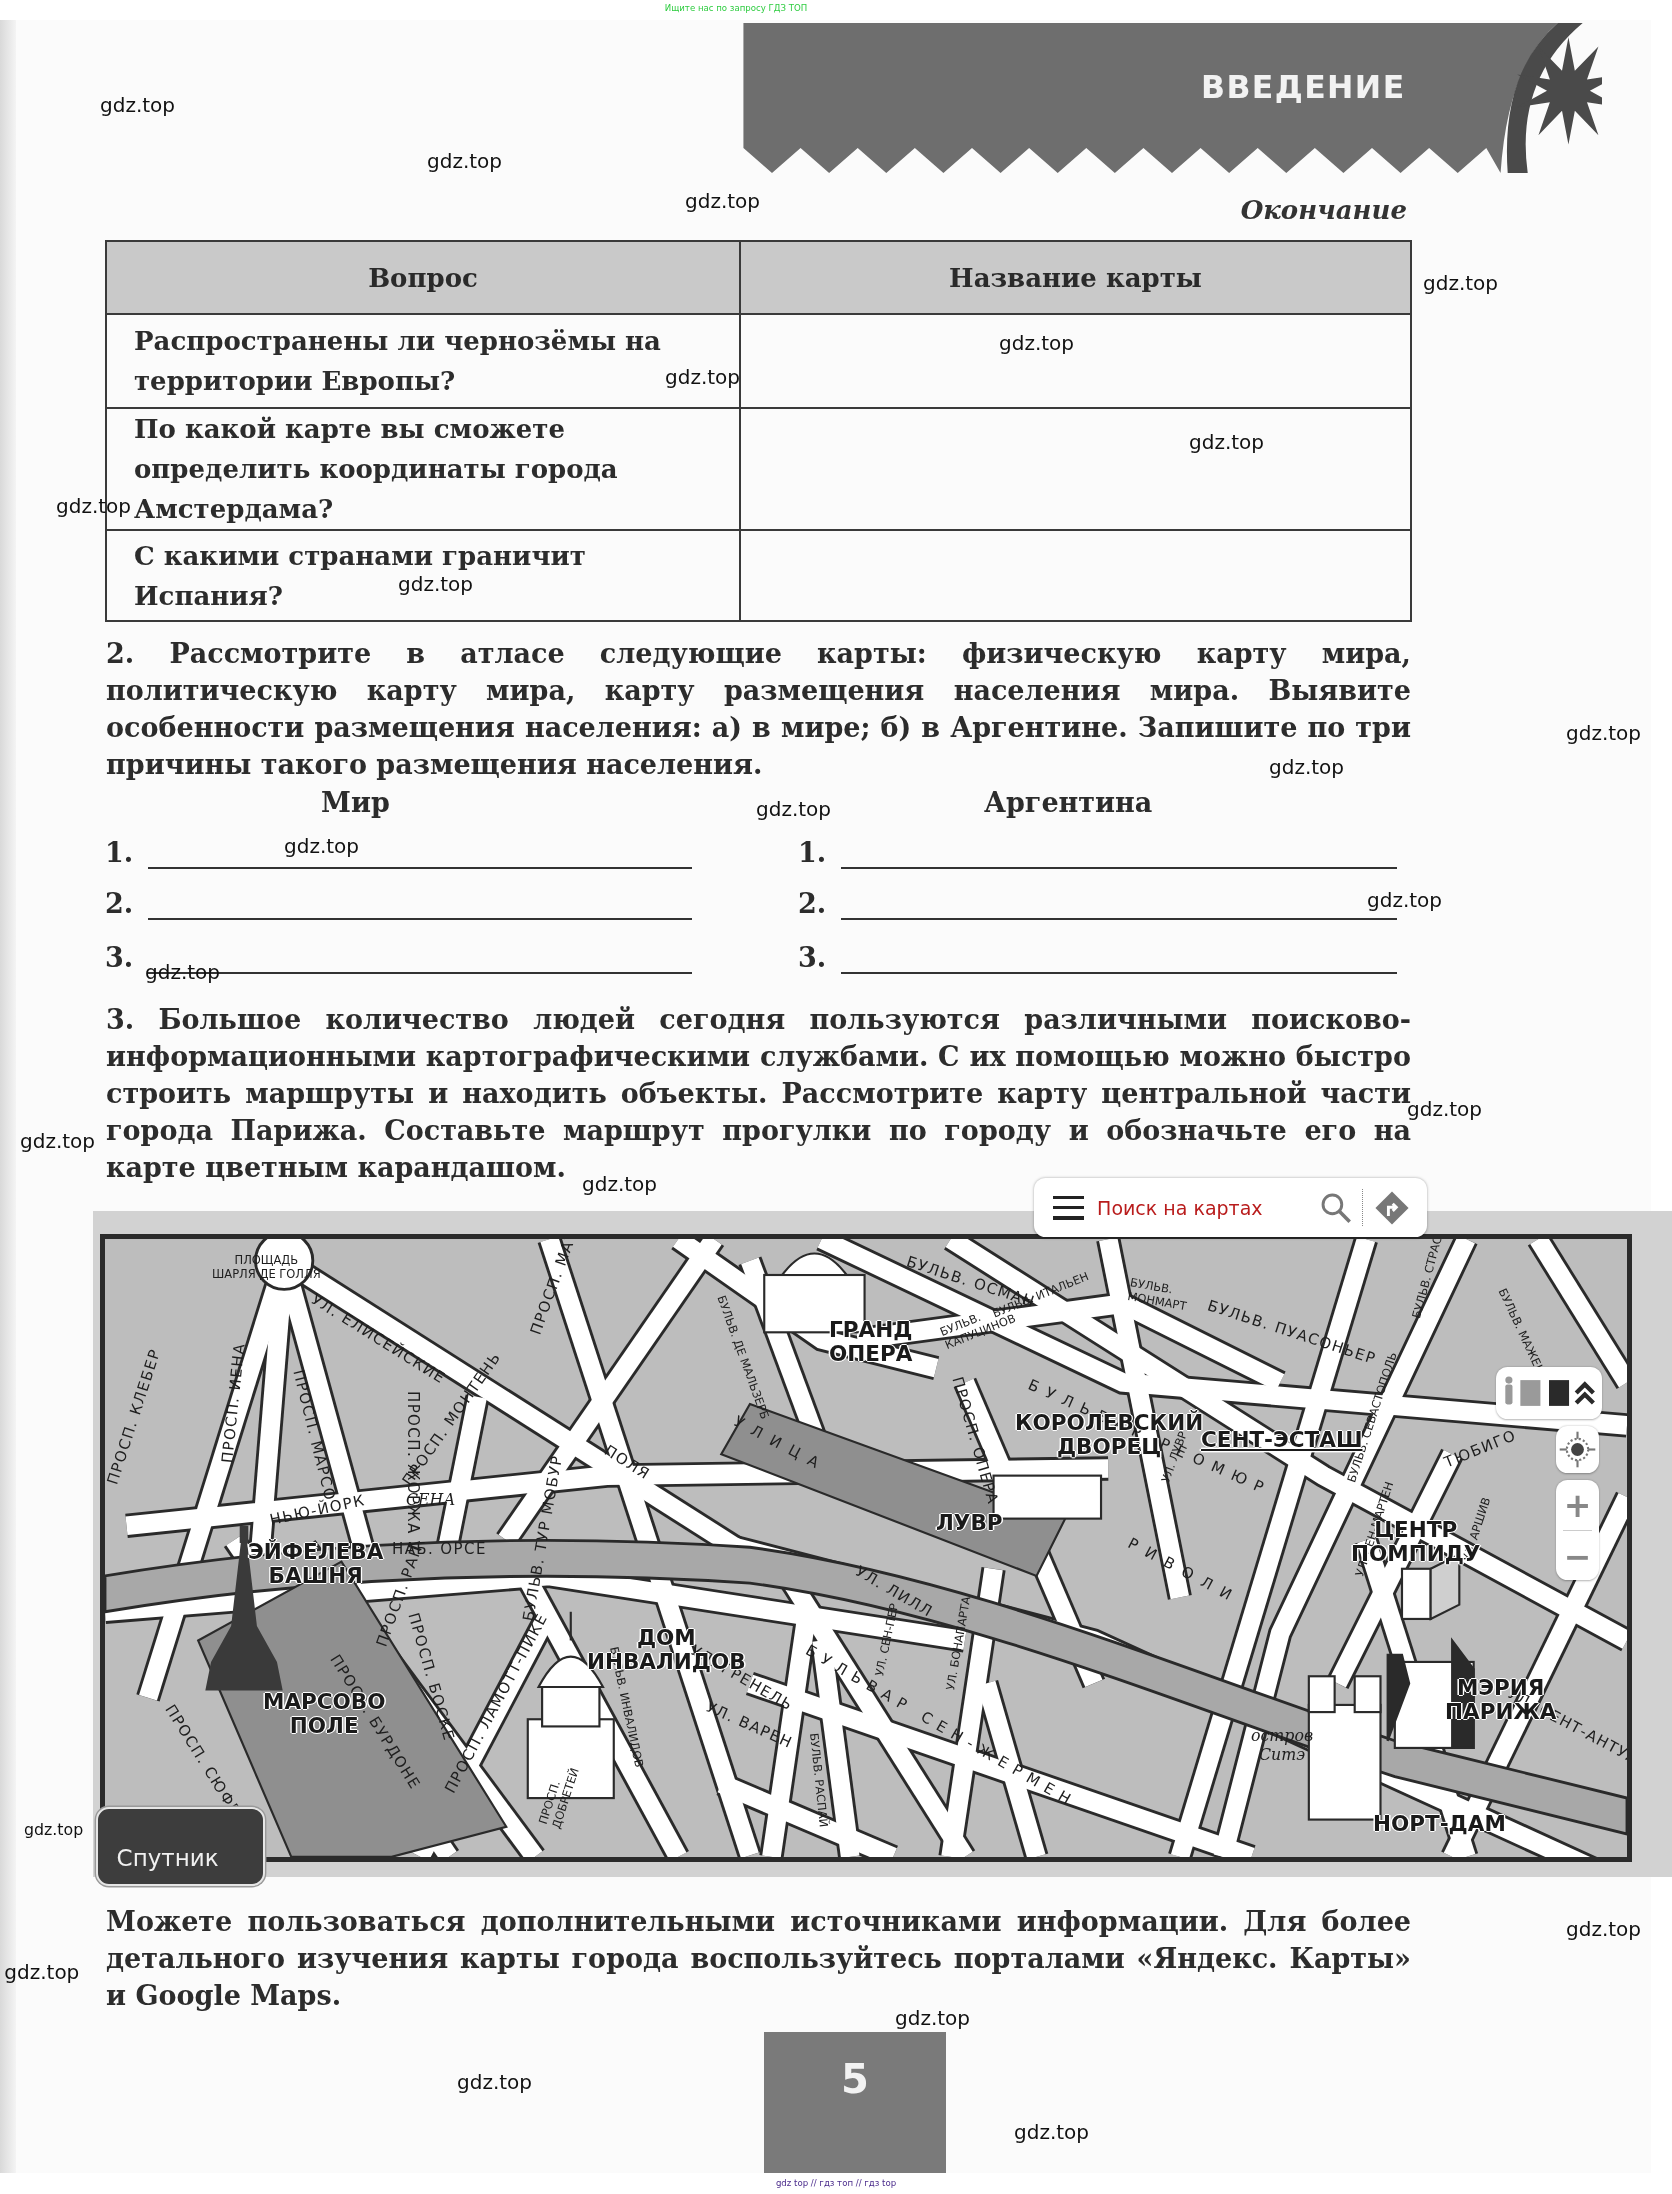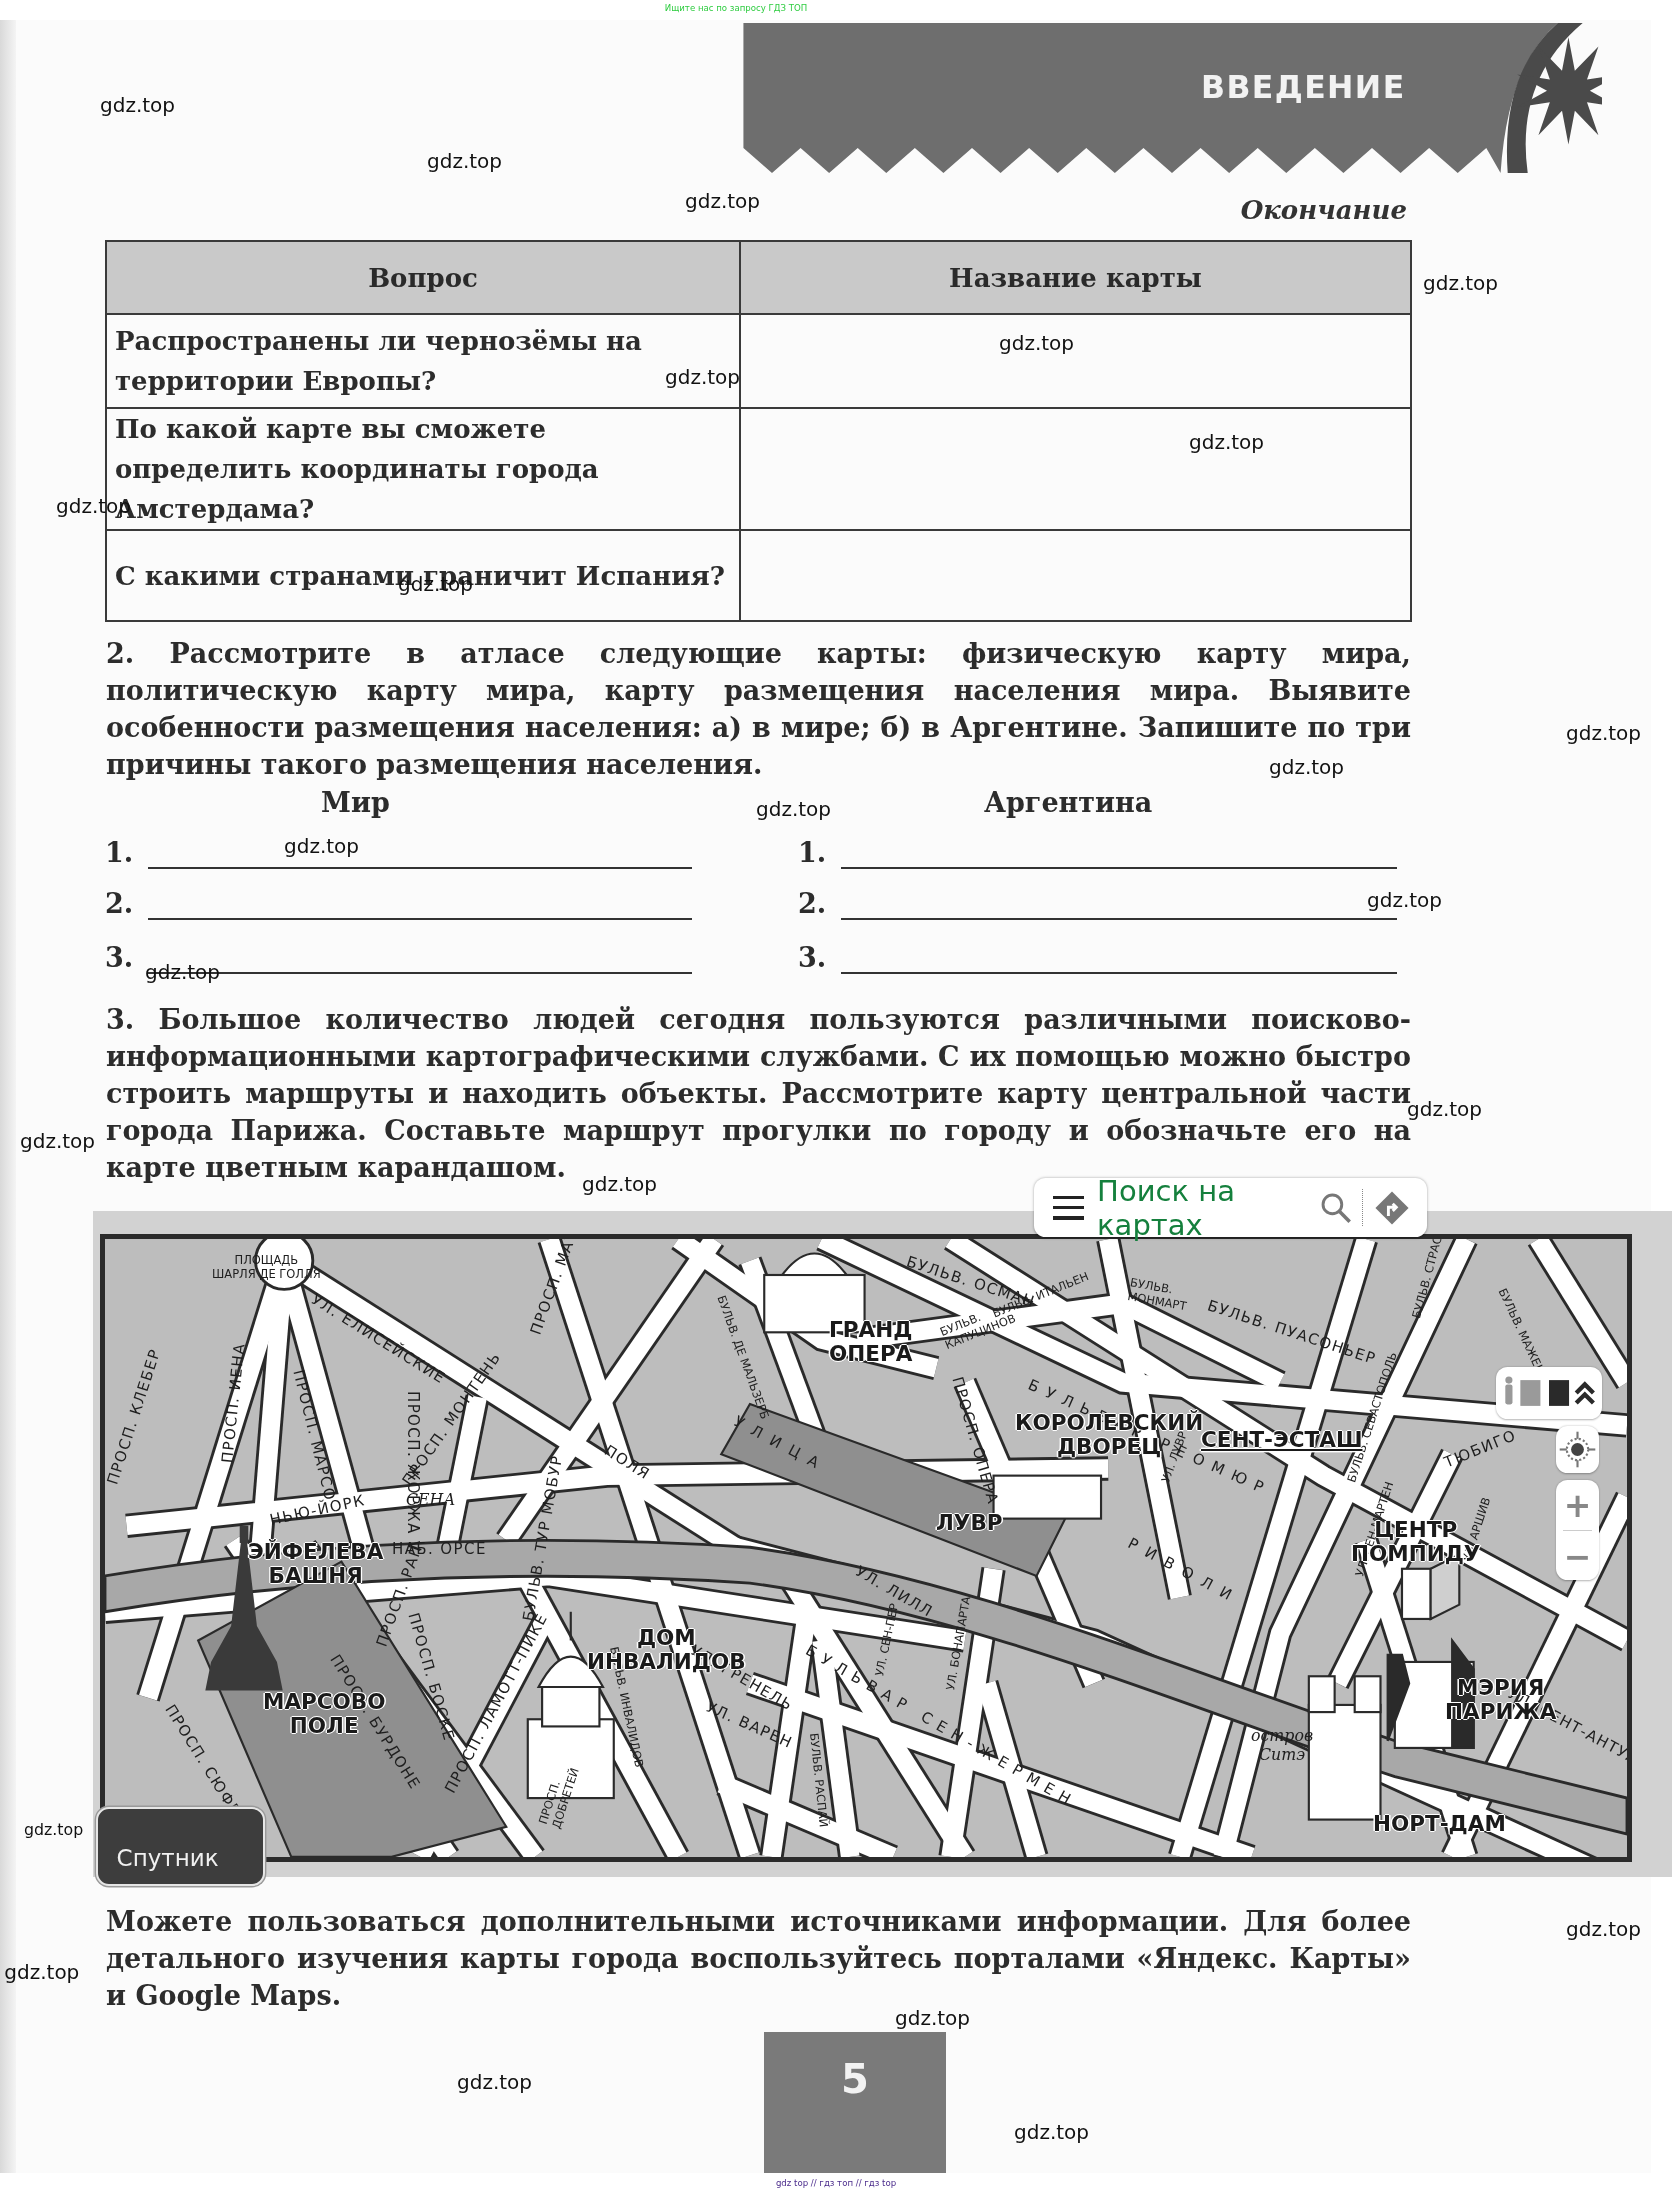--- a/index.html
+++ b/index.html
@@ -49,21 +49,21 @@
   .qtable {
     position: absolute; left: 105px; top: 240px; width: 1307px;
     border-collapse: collapse; font-size: 26px; font-weight: bold;
   }
   .qtable th, .qtable td {
     border: 2.1px solid #3a3a3a; vertical-align: middle;
   }
   .qtable th {
     background: #c9c9c9; height: 69px; font-size: 26px;
   }
-  .qtable td { padding: 0 8px; line-height: 40px; color: #2c2c2c; }
+  .qtable td { padding: 0 27px; line-height: 40px; color: #2c2c2c; }
   .qtable .col-q { width: 630px; }
   .qtable tr.r1 td { height: 92px; }
   .qtable tr.r2 td { height: 93px; }
   .qtable tr.r3 td { height: 89px; }
 
   .para {
     position: absolute; left: 106px; width: 1305px;
     font-size: 27px; font-weight: bold; line-height: 37px; color: #2c2c2c;
     text-align: justify;
   }
@@ -95,21 +95,21 @@
   .searchbox {
     position: absolute; left: 1034px; top: 1178px; width: 393px; height: 59px;
     background: #fff; border-radius: 11.5px; box-shadow: 0 0.7px 2.9px rgba(0,0,0,0.35);
     display: flex; align-items: center; font-family: "DejaVu Sans", sans-serif;
   }
   .searchbox .menu {
     width: 31.5px; height: 24px; margin-left: 18.6px; display: flex; flex-direction: column; justify-content: space-between;
   }
   .searchbox .menu span { display: block; height: 3.6px; background: #222; }
   .searchbox .placeholder {
-    margin-left: 13px; font-size: 29px; color: #15803d; flex: 1;
+    margin-left: 13px; font-size: 19px; color: #b91c1c; flex: 1;
   }
   .searchbox .mag { width: 36px; height: 36px; margin-right: 7.2px; }
   .searchbox .sep { width: 1.4px; height: 37px; border-left: 1.4px dotted #888; margin-right: 10px; }
   .searchbox .route { width: 36px; height: 36px; margin-right: 17px; }
 
   .layer-ctrl {
     position: absolute; left: 1510px; top: 1367px; width: 89px; height: 52px;
     background: #fff; border-radius: 11.5px; box-shadow: 0 0.7px 2.1px rgba(0,0,0,0.3);
   }
   .geo-ctrl {

